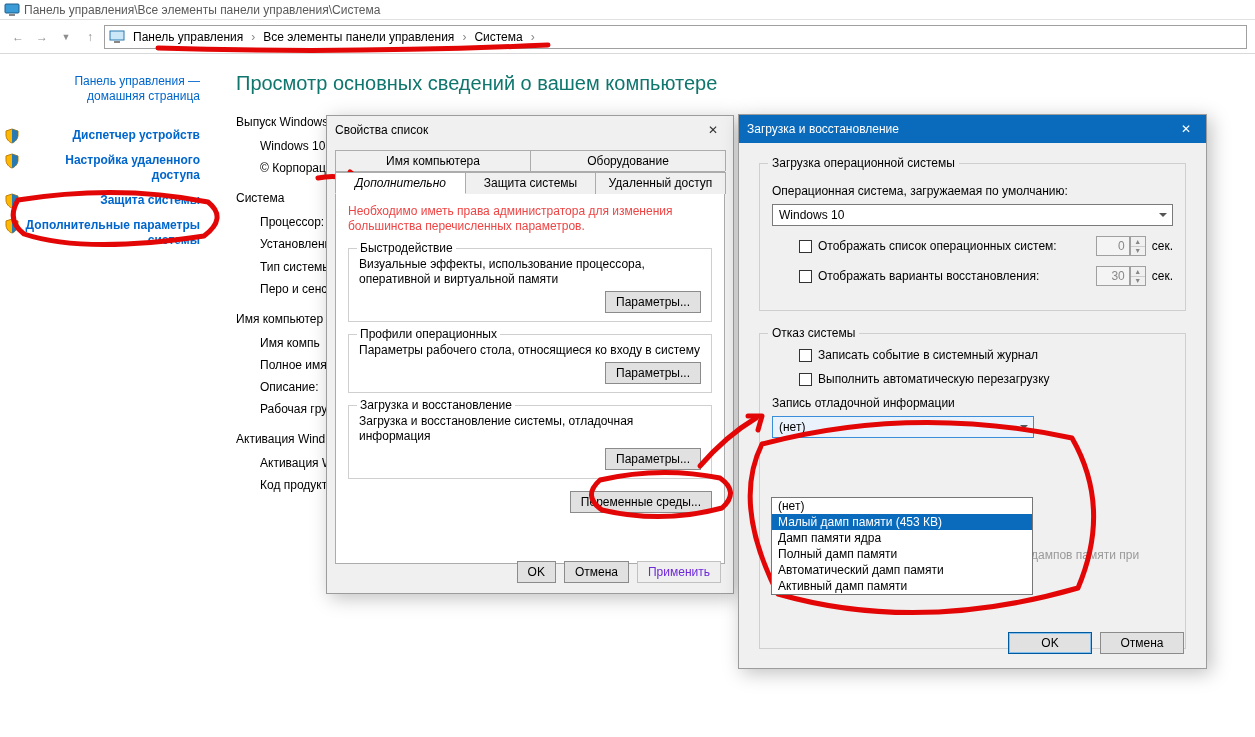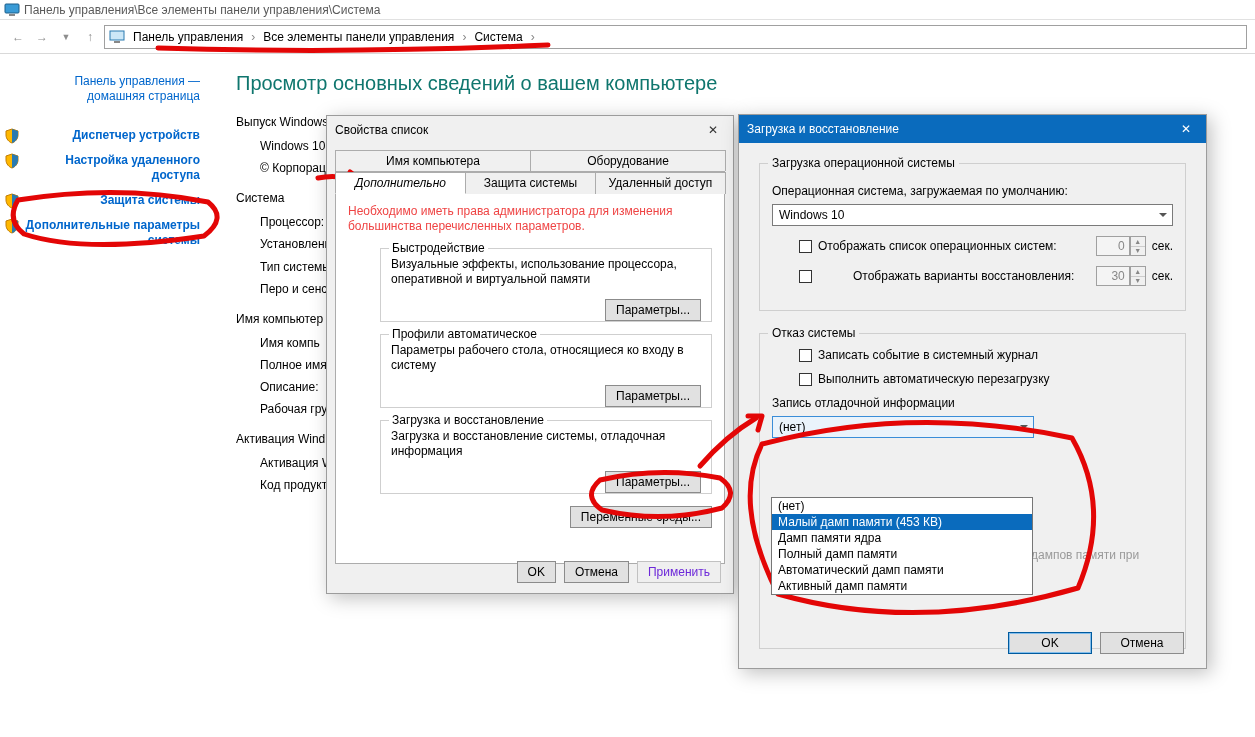--- a/index.html
+++ b/index.html
@@ -30,25 +30,25 @@
   .dlg-sysprops { left:326px; top:115px; width:408px; height:479px; }
   .dlg-title { height:28px; line-height:28px; padding-left:8px; font-size:12px; color:#000; position:relative; }
   .dlg-title .close-x { position:absolute; right:6px; top:4px; width:28px; height:20px; display:flex; align-items:center; justify-content:center; color:#333; }
   .tabs-row { display:flex; border-bottom:1px solid #acacac; background:#f0f0f0; margin:0 8px; height:22px; }
   .tabs-row.row1 .tab { flex:1; }
   .tabs-row.row2 .tab { flex:1; }
   .tab { border:1px solid #acacac; border-bottom:none; text-align:center; font-size:12px; line-height:20px; background:#f0f0f0; margin-right:-1px; position:relative; }
   .tab.active { background:#fff; border-bottom:1px solid #fff; z-index:1;font-style:italic; }
   .tabpage { background:#fff; margin:0 8px; padding:10px 12px 10px; border:1px solid #acacac; border-top:none; height:370px; position:relative; }
   .note { font-size:12px; color:#ef4444; margin-bottom:14px; line-height:15px; }
-  .group { border:1px solid #cfcfcf; padding:8px 10px 34px 10px; margin-bottom:12px; position:relative;margin-left:32px; }
+  .group { border:1px solid #cfcfcf; padding:8px 10px 34px 10px; margin-bottom:12px; position:relative; }
   .group .g-title { position:absolute; top:-8px; left:8px; background:#fff; padding:0 3px; font-size:12px; }
   .group .g-desc { font-size:12px; line-height:15px; }
   .btn { display:inline-flex; align-items:center; justify-content:center; padding:0 10px; height:22px; border:1px solid #8b8b8b; background:#e1e1e1; font-size:12px; cursor:default; }
-  .group .params-btn { position:absolute; right:10px; bottom:0; }
+  .group .params-btn { position:absolute; right:10px; bottom:8px; }
   .env-row { text-align:right; padding-right:0; }
   .dlg-buttons { position:absolute; right:12px; bottom:10px; display:flex; gap:8px; }
   .btn.disabled { color:#6d28d9; border-color:#c1c1c1; background:#efefef; }
   .btn.focus { border:1px solid #005a9e; box-shadow:inset 0 0 0 1px #83beec; }
 
   
   .dlg-startup { left:738px; top:114px; width:469px; height:555px; background:#f0f0f0; }
   .dlg-startup .dlg-title { background:#0a6bbd; color:#fff; }
   .dlg-startup .dlg-title .close-x { color:#fff; }
   .sr-body { padding:20px 20px 0 20px; position:relative; height:calc(100% - 28px); }
@@ -194,21 +194,21 @@
   <div class="tabpage">
     <div class="note">Необходимо иметь права администратора для изменения большинства перечисленных параметров.</div>
 
     <div class="group">
       <span class="g-title">Быстродействие</span>
       <div class="g-desc">Визуальные эффекты, использование процессора, оперативной и виртуальной памяти</div>
       <span class="btn params-btn">Параметры...</span>
     </div>
 
     <div class="group">
-      <span class="g-title">Профили автоматическое</span>
+      <span class="g-title">Профили операционных</span>
       <div class="g-desc">Параметры рабочего стола, относящиеся ко входу в систему</div>
       <span class="btn params-btn">Параметры...</span>
     </div>
 
     <div class="group">
       <span class="g-title">Загрузка и восстановление</span>
       <div class="g-desc">Загрузка и восстановление системы, отладочная информация</div>
       <span class="btn params-btn">Параметры...</span>
     </div>
 
@@ -243,21 +243,21 @@
           <input disabled="" value="0" style="">
           <span class="arrows">
               <span>▲</span>
               <span>▼</span>
             </span>
         </span>
         <span>сек.</span>
       </div>
       <div class="sr-row">
         <span class="chk"></span>
-        <span style="flex:1;margin-left:35px;">Отображать варианты восстановления:</span>
+        <span style="flex:1;">Отображать варианты восстановления:</span>
         <span class="spin">
           <input disabled="" value="30" style="">
           <span class="arrows">
               <span>▲</span>
               <span>▼</span>
             </span>
         </span>
         <span>сек.</span>
       </div>
     </div>

